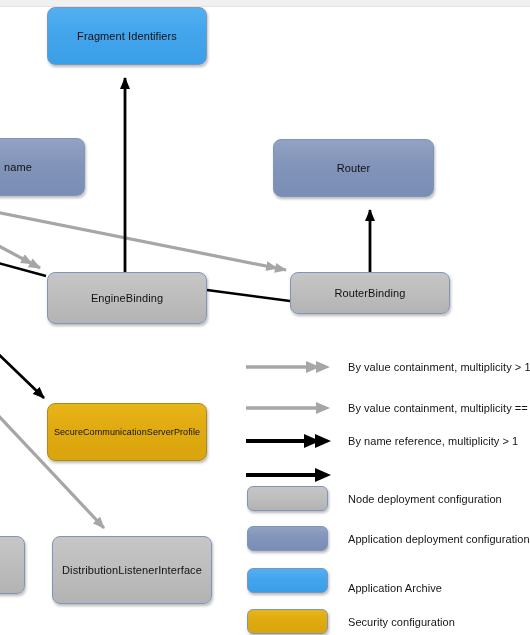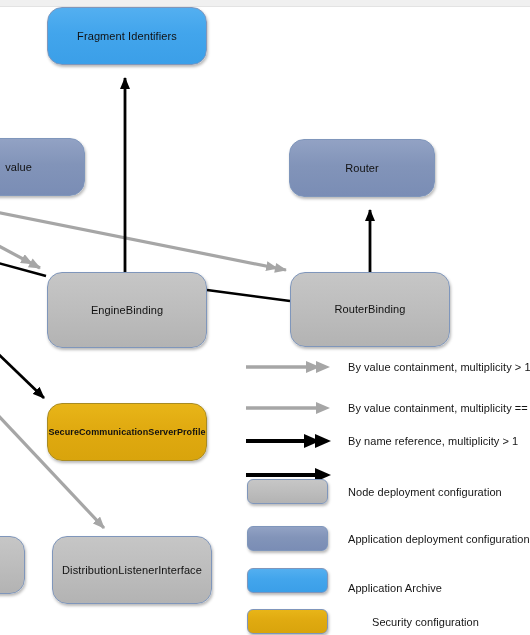--- a/index.html
+++ b/index.html
@@ -33,21 +33,21 @@
     position: absolute;
     left: 0;
     top: 0;
     width: 530px;
     height: 635px;
   }
   .node {
     position: absolute;
     box-sizing: border-box;
     border: 1px solid #7f96bb;
-    border-radius: 15px;
+    border-radius: 8px;
     box-shadow: 1px 2px 3px rgba(0,0,0,0.28);
     display: flex;
     align-items: center;
     justify-content: center;
     text-align: center;
     color: #111111;
     font-size: 11px;
     line-height: 13px;
     letter-spacing: .1px;
     padding: 0 6px;
@@ -60,21 +60,20 @@
   }
   .n-blue {
     background: linear-gradient(180deg, #53aff0 0%, #42a5ec 45%, #3b9fe8 100%);
   }
   .n-gold {
     background: linear-gradient(180deg, #e8b518 0%, #e0aa10 45%, #d9a40c 100%);
     border-color: #a88b23;
   }
   .n-small {
     font-size: 9px;
-    font-weight: bold;
   }
 
   
   #legend {
     position: absolute;
     left: 240px;
     top: 345px;
     width: 290px;
     height: 290px;
   }
@@ -160,32 +159,32 @@
     <g>
       <path d="M-5,412 L104,528" stroke="#a6a6a6" stroke-width="3.2" fill="none" marker-end="url(#mk-gray-1)"></path>
     </g>
   </svg>
 
   <div class="node n-blue" style="left:47px; top:7px; width:160px; height:58px;">
     <span>Fragment Identifiers</span>
   </div>
 
   <div class="node n-slate" style="left:-60px; top:138px; width:145px; height:58px; justify-content:flex-end; padding-right:52px;">
-    <span>value</span>
-  </div>
-
-  <div class="node n-slate" style="left:289px; top:139px; width:146px; height:58px;">
+    <span>name</span>
+  </div>
+
+  <div class="node n-slate" style="left:273px; top:139px; width:161px; height:58px;">
     <span>Router</span>
   </div>
 
-  <div class="node n-gray" style="left:47px; top:272px; width:160px; height:76px;">
+  <div class="node n-gray" style="left:47px; top:272px; width:160px; height:52px;">
     <span>EngineBinding</span>
   </div>
 
-  <div class="node n-gray" style="left:290px; top:272px; width:160px; height:75px;">
+  <div class="node n-gray" style="left:290px; top:272px; width:160px; height:42px;">
     <span>RouterBinding</span>
   </div>
 
   <div class="node n-gold n-small" style="left:47px; top:403px; width:160px; height:58px;">
     <span>SecureCommunicationServerProfile</span>
   </div>
 
   <div class="node n-gray" style="left:-35px; top:536px; width:60px; height:58px;">
     <span></span>
   </div>
@@ -230,42 +229,42 @@
 
     <div class="legend-row" style="top:117px;">
       <div class="legend-sample">
         <svg width="96" height="26" viewBox="0 0 96 26" xmlns="http://www.w3.org/2000/svg">
           <path d="M6,13 L78,13" stroke="#000000" stroke-width="4" fill="none"></path>
           <path d="M75,6 L91,13 L75,20 z" fill="#000000"></path>
         </svg>
       </div>
     </div>
 
-    <div class="legend-row" style="top:134px;">
+    <div class="legend-row" style="top:141px;">
       <div class="legend-sample">
         <div class="swatch n-gray"></div>
       </div>
       <div class="legend-label">Node deployment configuration</div>
     </div>
 
     <div class="legend-row" style="top:181px;">
       <div class="legend-sample">
         <div class="swatch n-slate"></div>
       </div>
       <div class="legend-label">Application deployment configuration</div>
     </div>
 
     <div class="legend-row" style="top:223px;align-items:flex-end;">
       <div class="legend-sample">
         <div class="swatch n-blue"></div>
       </div>
       <div class="legend-label">Application Archive</div>
     </div>
 
-    <div class="legend-row" style="top:264px;gap:24px;">
+    <div class="legend-row" style="top:264px;">
       <div class="legend-sample">
         <div class="swatch n-gold"></div>
       </div>
       <div class="legend-label">Security configuration</div>
     </div>
 
   </div>
 </div>
 
 </body></html>

